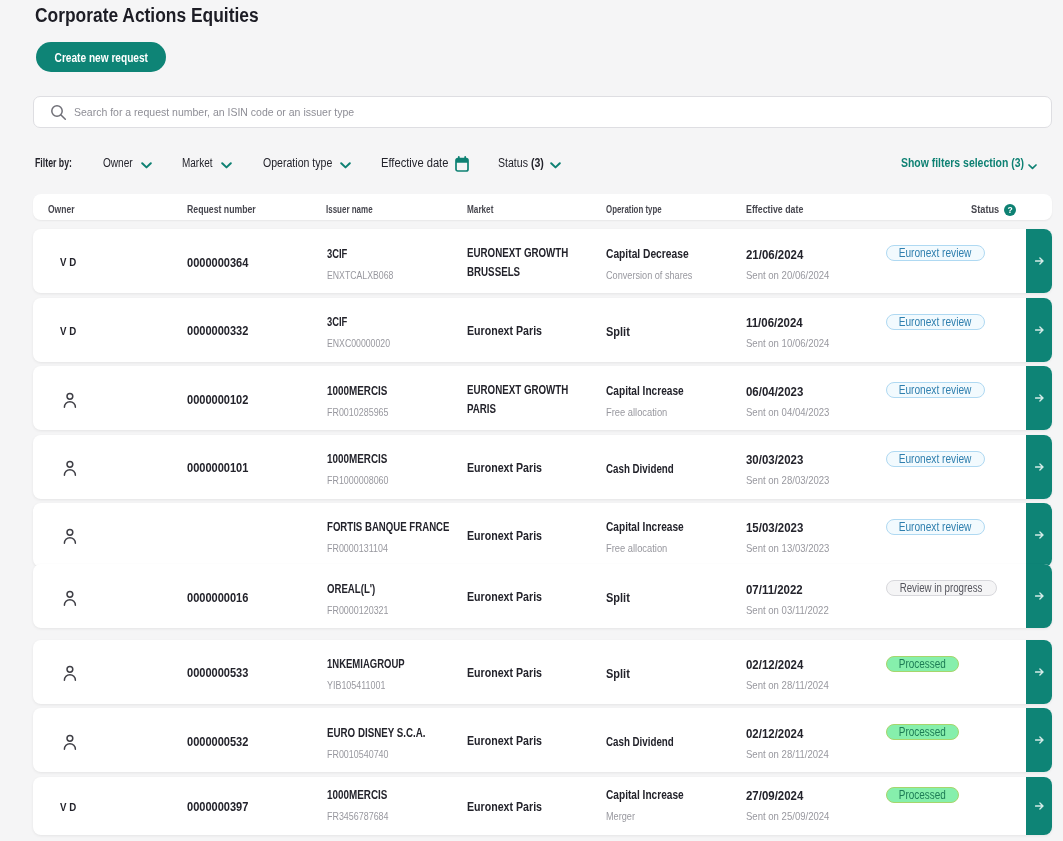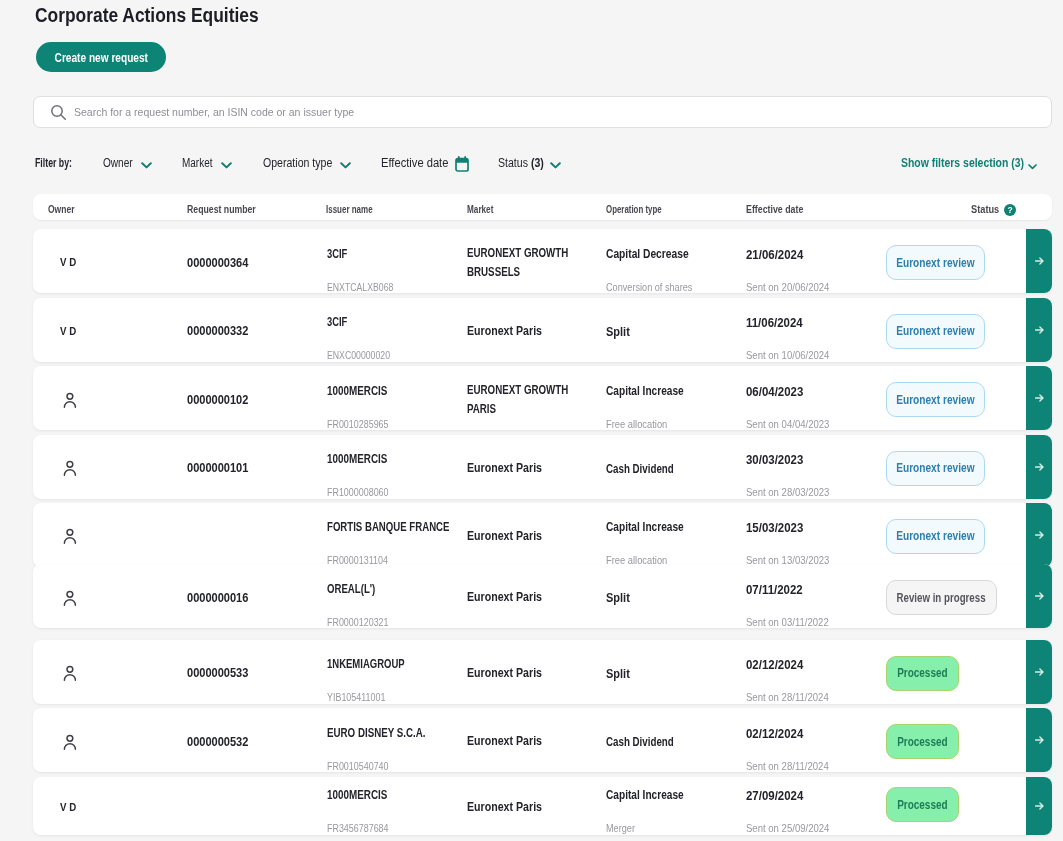--- a/index.html
+++ b/index.html
@@ -17,30 +17,30 @@
 .thead{position:absolute;left:33px;top:194px;width:1019px;height:26px;background:#fff;border-radius:8px;box-shadow:0 1px 2px rgba(0,0,0,.06);font-size:10.5px;font-weight:bold;color:#47474f}
 .thead div{position:absolute;top:1.5px;line-height:26px}
 .thead .qpos{left:971px;top:9.8px;line-height:0}
 .row{position:absolute;left:33px;width:1019px;height:64.2px;background:#fff;border-radius:8px;box-shadow:0 1px 3px rgba(0,0,0,.07)}
 .vd{position:absolute;left:15px;top:0;width:40px;height:100%;display:flex;align-items:center;justify-content:center;font-size:11px;font-weight:bold;padding-top:2px}
 .person{position:absolute;left:30px;top:25.5px;width:14px;height:17px;line-height:0}
 .cell{position:absolute}
 .req{left:154px;top:0;height:100%;display:flex;align-items:center;font-size:12px;font-weight:bold;padding-top:3px}
 .two{top:17.5px}
 .two .l1{font-size:12.5px;font-weight:bold;line-height:15px;height:17px}
-.two .l2{font-size:10.5px;color:#98989f;line-height:13px;margin-top:17px}
+.two .l2{font-size:10.5px;color:#98989f;line-height:13px;margin-top:5px}
 .iss{left:293.5px}
 .mkt2{left:434px;top:16.5px;font-size:12.5px;font-weight:bold}
 .mkt2 .l1{line-height:15px;height:19.5px}
 .mkt1{left:434px;top:0;height:100%;display:flex;align-items:center;font-size:12.5px;font-weight:bold;padding-top:2px}
 .op{left:573px}
 .op1{left:573px;top:0;height:100%;display:flex;align-items:center;font-size:12.5px;font-weight:bold;padding-top:4px}
 .dt{left:713px}
 .dt .l1{font-size:13px}
-.chip{position:absolute;left:853px;top:16px;height:35px;border-radius:10px;display:flex;align-items:center;justify-content:center;font-size:12px;font-weight:bold}
+.chip{position:absolute;left:853px;top:16px;height:16px;border-radius:10px;display:flex;align-items:center;justify-content:center;font-size:12px;font-weight:normal}
 .chip.blue{width:99px;background:#f2fafe;border:1px solid #afd9f2;color:#2f7fae}
 .chip.gray{width:111px;background:#f5f5f6;border:1px solid #d8d8dc;color:#55555d}
 .chip.green{width:73px;background:#86efac;border:1.5px solid #a6d66b;color:#1d7c55}
 .strip{position:absolute;right:0;top:0;width:26px;height:100%;background:#0e8476;border-radius:0 8px 8px 0;display:flex;align-items:center;justify-content:center}
 .row.last{height:58.1px}
 .row.last .two{top:11.5px}
 .row.last .chip{top:10.5px}
 </style></head><body>
 <h1><span class="cx" style="transform:scaleX(0.87);transform-origin:0 50%">Corporate Actions Equities</span></h1>
 <div class="btn">
@@ -340,20 +340,23 @@
     <div class="strip">
       <svg width="9" height="8" viewBox="0 0 9 8">
         <path d="M0.6 4 H7.9 M4.9 1.1 L8 4 L4.9 6.9" fill="none" stroke="#d5ebe8" stroke-width="1.4" stroke-linecap="round" stroke-linejoin="round"></path>
       </svg>
     </div>
   </div>
 <div class="row last" style="top:776.8px">
     <div class="vd">
       <span class="cx" style="transform:scaleX(0.88);transform-origin:50% 50%">V D</span>
     </div>
+    <div class="cell req">
+      <span class="cx" style="transform:scaleX(0.92);transform-origin:0 50%">0000000397</span>
+    </div>
     <div class="cell two iss">
       <div class="l1"><span class="cx" style="transform:scaleX(0.79);transform-origin:0 50%">1000MERCIS</span></div>
       <div class="l2"><span class="cx" style="transform:scaleX(0.85);transform-origin:0 50%">FR3456787684</span></div>
     </div>
     <div class="cell mkt1">
       <span class="cx" style="transform:scaleX(0.85);transform-origin:0 50%">Euronext Paris</span>
     </div>
     <div class="cell two op">
       <div class="l1"><span class="cx" style="transform:scaleX(0.81);transform-origin:0 50%">Capital Increase</span></div>
       <div class="l2"><span class="cx" style="transform:scaleX(0.87);transform-origin:0 50%">Merger</span></div>

